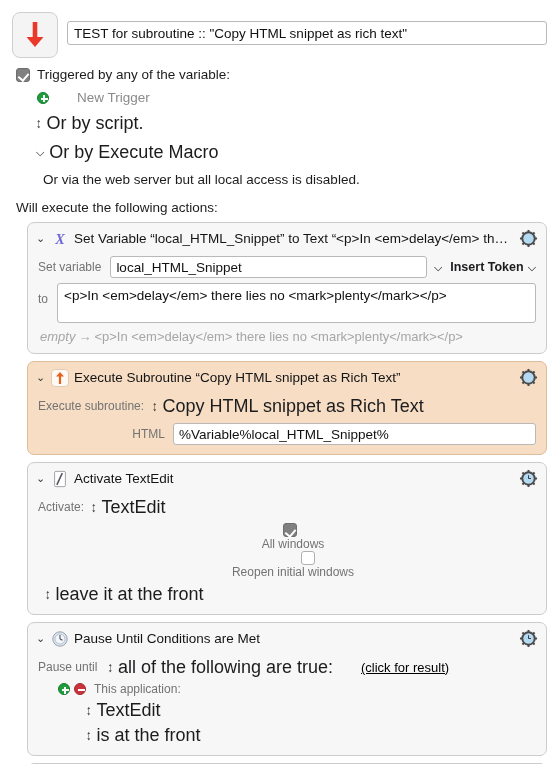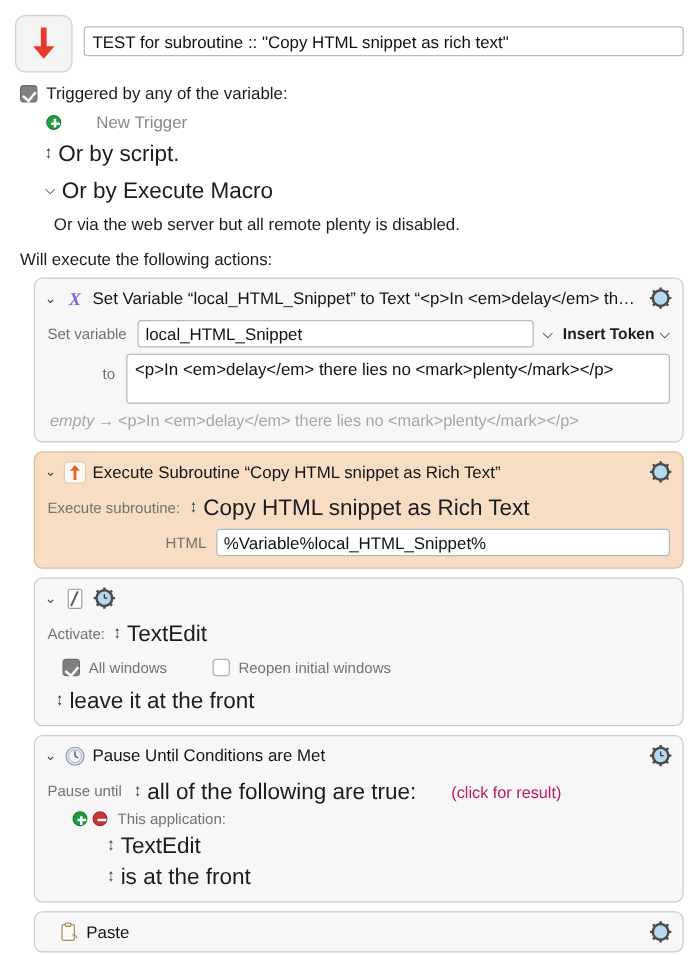--- a/index.html
+++ b/index.html
@@ -174,21 +174,21 @@
   .token-caret { margin: 0 8px 0 7px; font-size:11px; color:#222; }
   .insert-token { font-size:12.5px; font-weight:bold; color:#1c1c1e; white-space:nowrap; }
   .preview-line {
     padding: 6px 0 0 2px;
     font-size: 13px; color:#a6a6a6;
     white-space: nowrap; overflow:hidden;
   }
   .preview-line em { font-style: italic; }
   .arrow-gly { padding: 0 3px; }
 
-  .hint { color:#be185d; font-size:13px; margin-left: 28px; }
+  .hint { color:#000000; font-size:13px; margin-left: 28px; text-decoration: underline; }
 
   .cond-row { display:flex; align-items:center; margin-top:4px; padding-left: 20px; }
   .cond-sub { display:flex; align-items:center; margin-top:4px; padding-left: 48px; }
 
   .new-action { padding: 2px 0 0 15px; display:flex; align-items:center; }
 </style>
 </head>
 <body>
 
 <div class="header-row">
@@ -216,21 +216,21 @@
   <div class="pop-row">
     <span class="arrows updown">↕</span>
     <span class="bold-val">Or by script.</span>
   </div>
 
   <div class="pop-row">
     <span class="arrows chev">⌵</span>
     <span class="bold-val">Or by Execute Macro</span>
   </div>
 
-  <div class="plain-line">Or via the web server but all remote plenty is disabled.</div>
+  <div class="plain-line">Or via the web server but all local access is disabled.</div>
 </div>
 
 <div class="will-exec">Will execute the following actions:</div>
 
 <div class="actions">
 
   <div class="action">
     <div class="action-title">
       <span class="disclosure">⌄</span>
       <svg class="act-icon" viewBox="0 0 20 20">
@@ -256,21 +256,21 @@
     </div>
     <div class="action-body">
       <div class="body-row">
         <span class="lbl">Set variable</span>
         <div class="text-field" style="flex:1 1 auto; margin-left:9px;">local_HTML_Snippet</div>
         <span class="token-caret">⌵</span>
         <span class="insert-token">Insert Token</span>
         <span class="token-caret" style="margin-left:4px;margin-right:0">⌵</span>
       </div>
       <div class="body-row" style="align-items:flex-start; margin-top:5px;">
-        <span class="lbl" style="padding-top:9px;margin-left:44px;">to</span>
+        <span class="lbl" style="padding-top:9px;">to</span>
         <div class="text-area" style="flex:1 1 auto; margin-left:9px;">&lt;p&gt;In &lt;em&gt;delay&lt;/em&gt; there lies no &lt;mark&gt;plenty&lt;/mark&gt;&lt;/p&gt;</div>
       </div>
       <div class="preview-line">
         <em>empty</em><span class="arrow-gly">→</span><span>&lt;p&gt;In &lt;em&gt;delay&lt;/em&gt; there lies no &lt;mark&gt;plenty&lt;/mark&gt;&lt;/p&gt;</span>
       </div>
     </div>
   </div>
 
   <div class="action peach">
     <div class="action-title">
@@ -313,20 +313,21 @@
     </div>
   </div>
 
   <div class="action">
     <div class="action-title">
       <span class="disclosure">⌄</span>
       <svg class="act-icon" viewBox="0 0 20 20">
         <rect x="4" y="1.5" width="12" height="17" rx="1.5" fill="#ffffff" stroke="#9a9a9a" stroke-width="1"></rect>
         <path d="M12.5 3.5 L6.5 16.5" stroke="#5a5a66" stroke-width="1.8"></path>
       </svg>
+      <span class="act-title-text">Activate TextEdit</span>
       <svg class="gear" viewBox="0 0 20 20">
         <g fill="#4a4a4a">
           <circle cx="10" cy="10" r="7.6"></circle>
           <g stroke="#4a4a4a" stroke-width="2.1">
             <line x1="10" y1="1" x2="10" y2="4"></line>
               <line x1="10" y1="16" x2="10" y2="19"></line>
             <line x1="1" y1="10" x2="4" y2="10"></line>
               <line x1="16" y1="10" x2="19" y2="10"></line>
             <line x1="3.6" y1="3.6" x2="5.8" y2="5.8"></line>
               <line x1="14.2" y1="14.2" x2="16.4" y2="16.4"></line>
@@ -340,21 +341,21 @@
             <line x1="10" y1="10" x2="12.6" y2="10"></line>
           </g>
       </svg>
     </div>
     <div class="action-body">
       <div class="body-row">
         <span class="lbl">Activate:</span>
         <span class="updown" style="margin:0 5px 0 7px;">↕</span>
         <span class="bold-val">TextEdit</span>
       </div>
-      <div class="body-row" style="margin-top:5px; padding-left:12px;">
+      <div class="body-row" style="margin-top:5px; padding-left:12px;flex-direction:column;">
         <span class="checkbox checked"></span>
         <span class="lbl">All windows</span>
         <span class="checkbox unchecked" style="margin-left:36px;"></span>
         <span class="lbl">Reopen initial windows</span>
       </div>
       <div class="body-row" style="margin-top:4px;">
         <span class="updown" style="margin:0 5px 0 7px;">↕</span>
         <span class="bold-val">leave it at the front</span>
       </div>
     </div>

